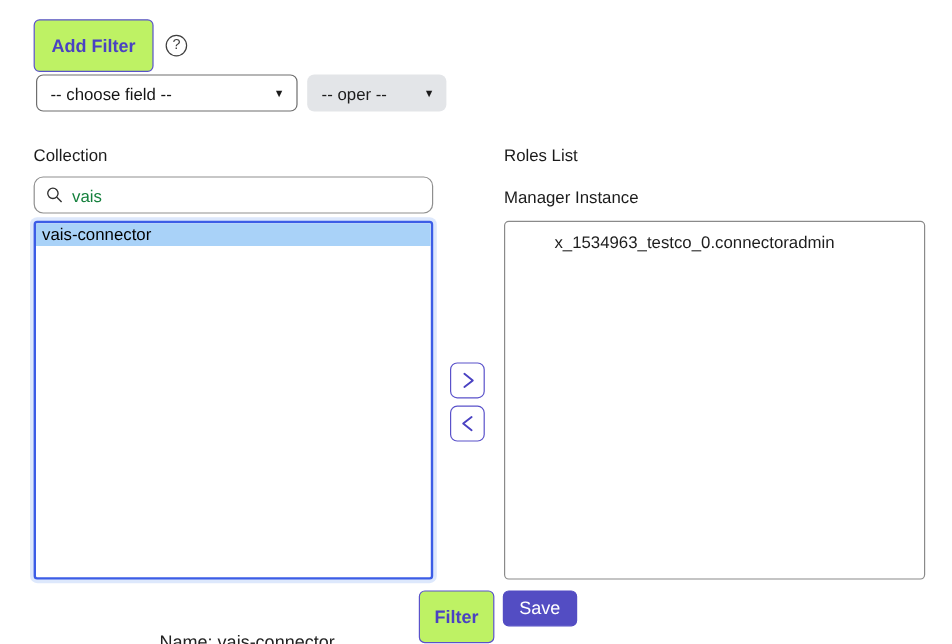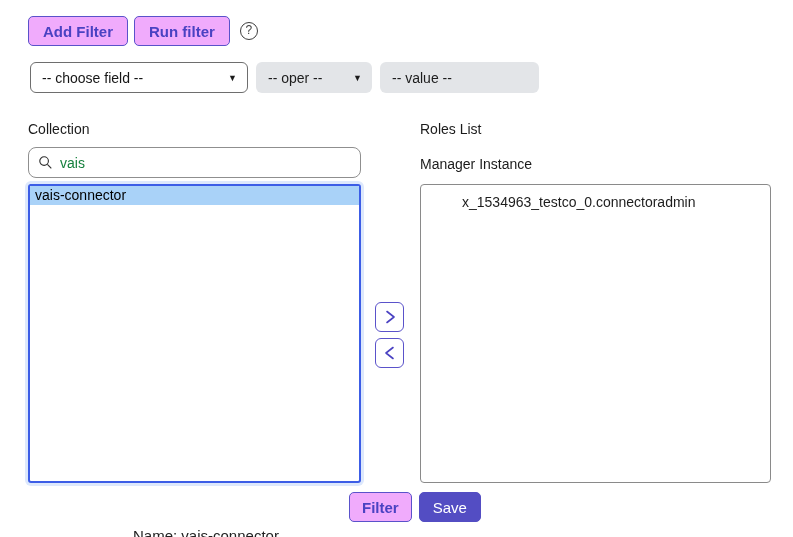--- a/index.html
+++ b/index.html
@@ -11,23 +11,23 @@
     font-family: "Liberation Sans", sans-serif;
     color: #1b1b1b;
   }
   .abs { position: absolute; }
 
   
   .btn-outline {
     display: inline-flex;
     align-items: center;
     justify-content: center;
-    height: 30px;
+    height: 44px;
     padding: 0 14px;
-    background: #f0abfc;
+    background: #bef264;
     border: 1px solid #5a52ca;
     border-radius: 5px;
     color: #4a42c2;
     font-weight: bold;
     font-size: 15px;
     cursor: pointer;
     white-space: nowrap;
   }
   .btn-filled {
     display: inline-flex;
@@ -182,35 +182,31 @@
   }
 
   
   .name-line { left: 133px; top: 527px; font-size: 15px; color: #222; font-weight: 500; white-space: nowrap; }
 </style>
 </head>
 <body>
 
 <div class="abs toolbar">
   <button class="btn-outline">Add Filter</button>
-  <button class="btn-outline">Run filter</button>
   <div class="help-icon">?</div>
 </div>
 
 <div class="abs filter-row">
   <div class="select-box w-field">
     <span>-- choose field --</span>
     <span class="caret">▼</span>
   </div>
   <div class="select-gray w-oper">
     <span>-- oper --</span>
     <span class="caret">▼</span>
-  </div>
-  <div class="field-gray w-value">
-    <span>-- value --</span>
   </div>
 </div>
 
 <div class="abs section-label" style="left:28px; top:121px;">Collection</div>
 
 <div class="abs search-wrap">
   <svg width="15" height="15" viewBox="0 0 16 16" aria-hidden="true">
     <circle cx="6.5" cy="6.5" r="4.6" fill="none" stroke="#2e2e2e" stroke-width="1.2"></circle>
     <line x1="10" y1="10" x2="14.2" y2="14.2" stroke="#2e2e2e" stroke-width="1.2"></line>
   </svg>

